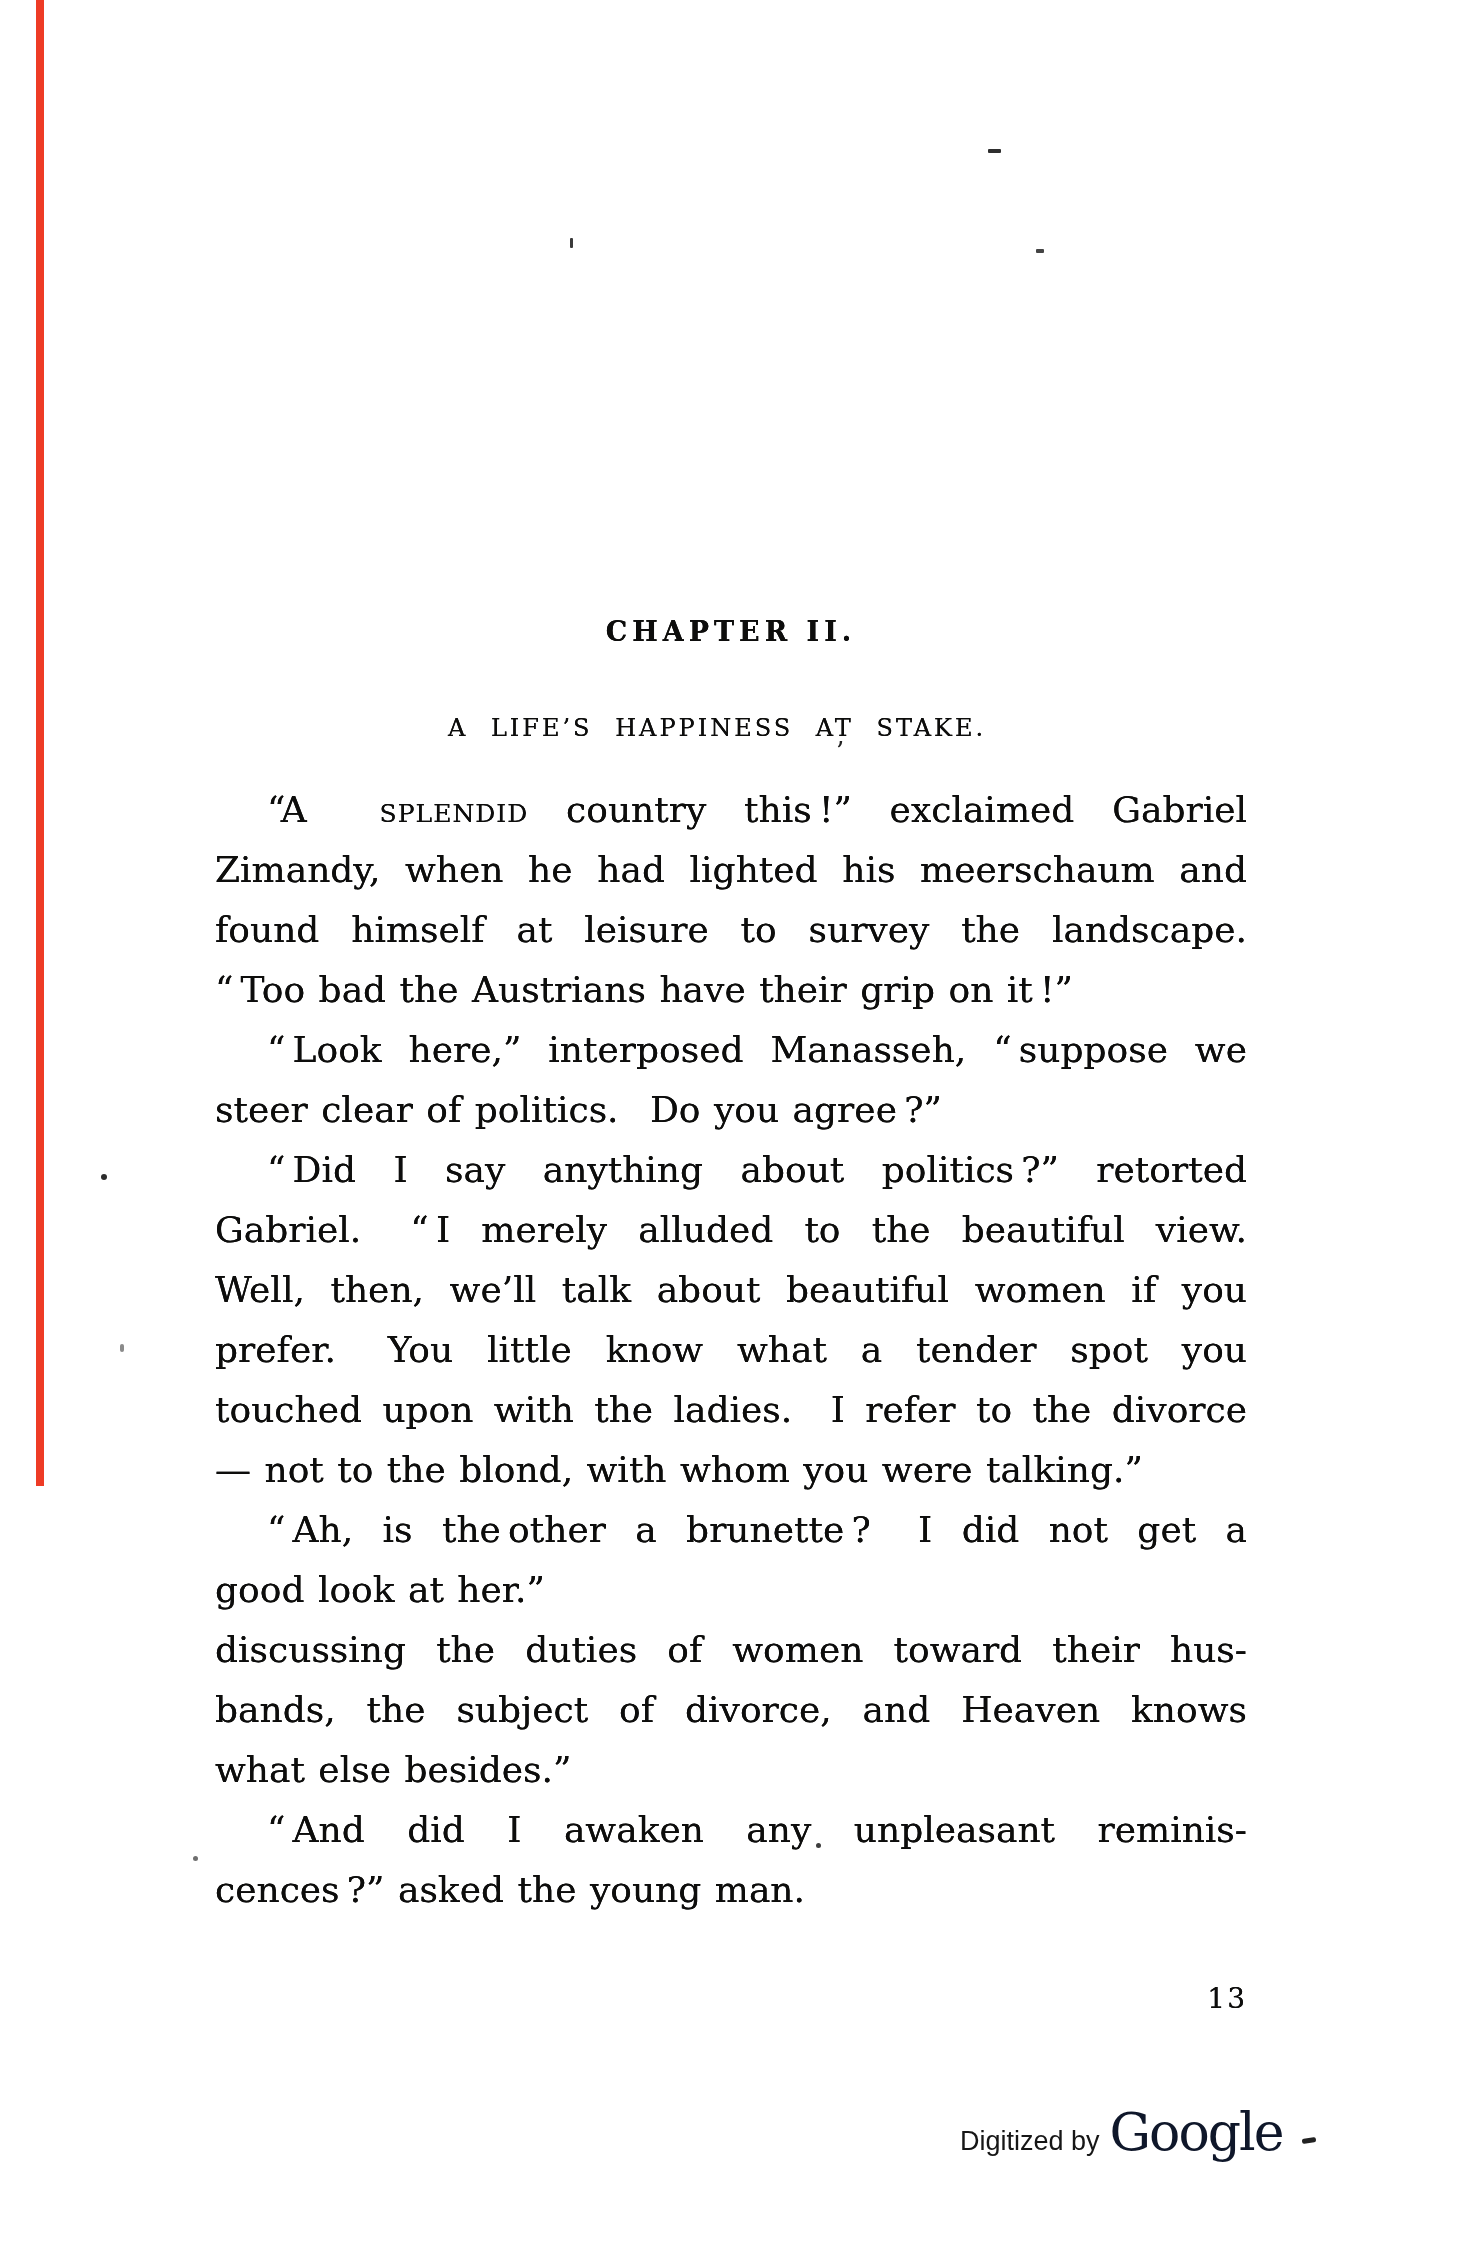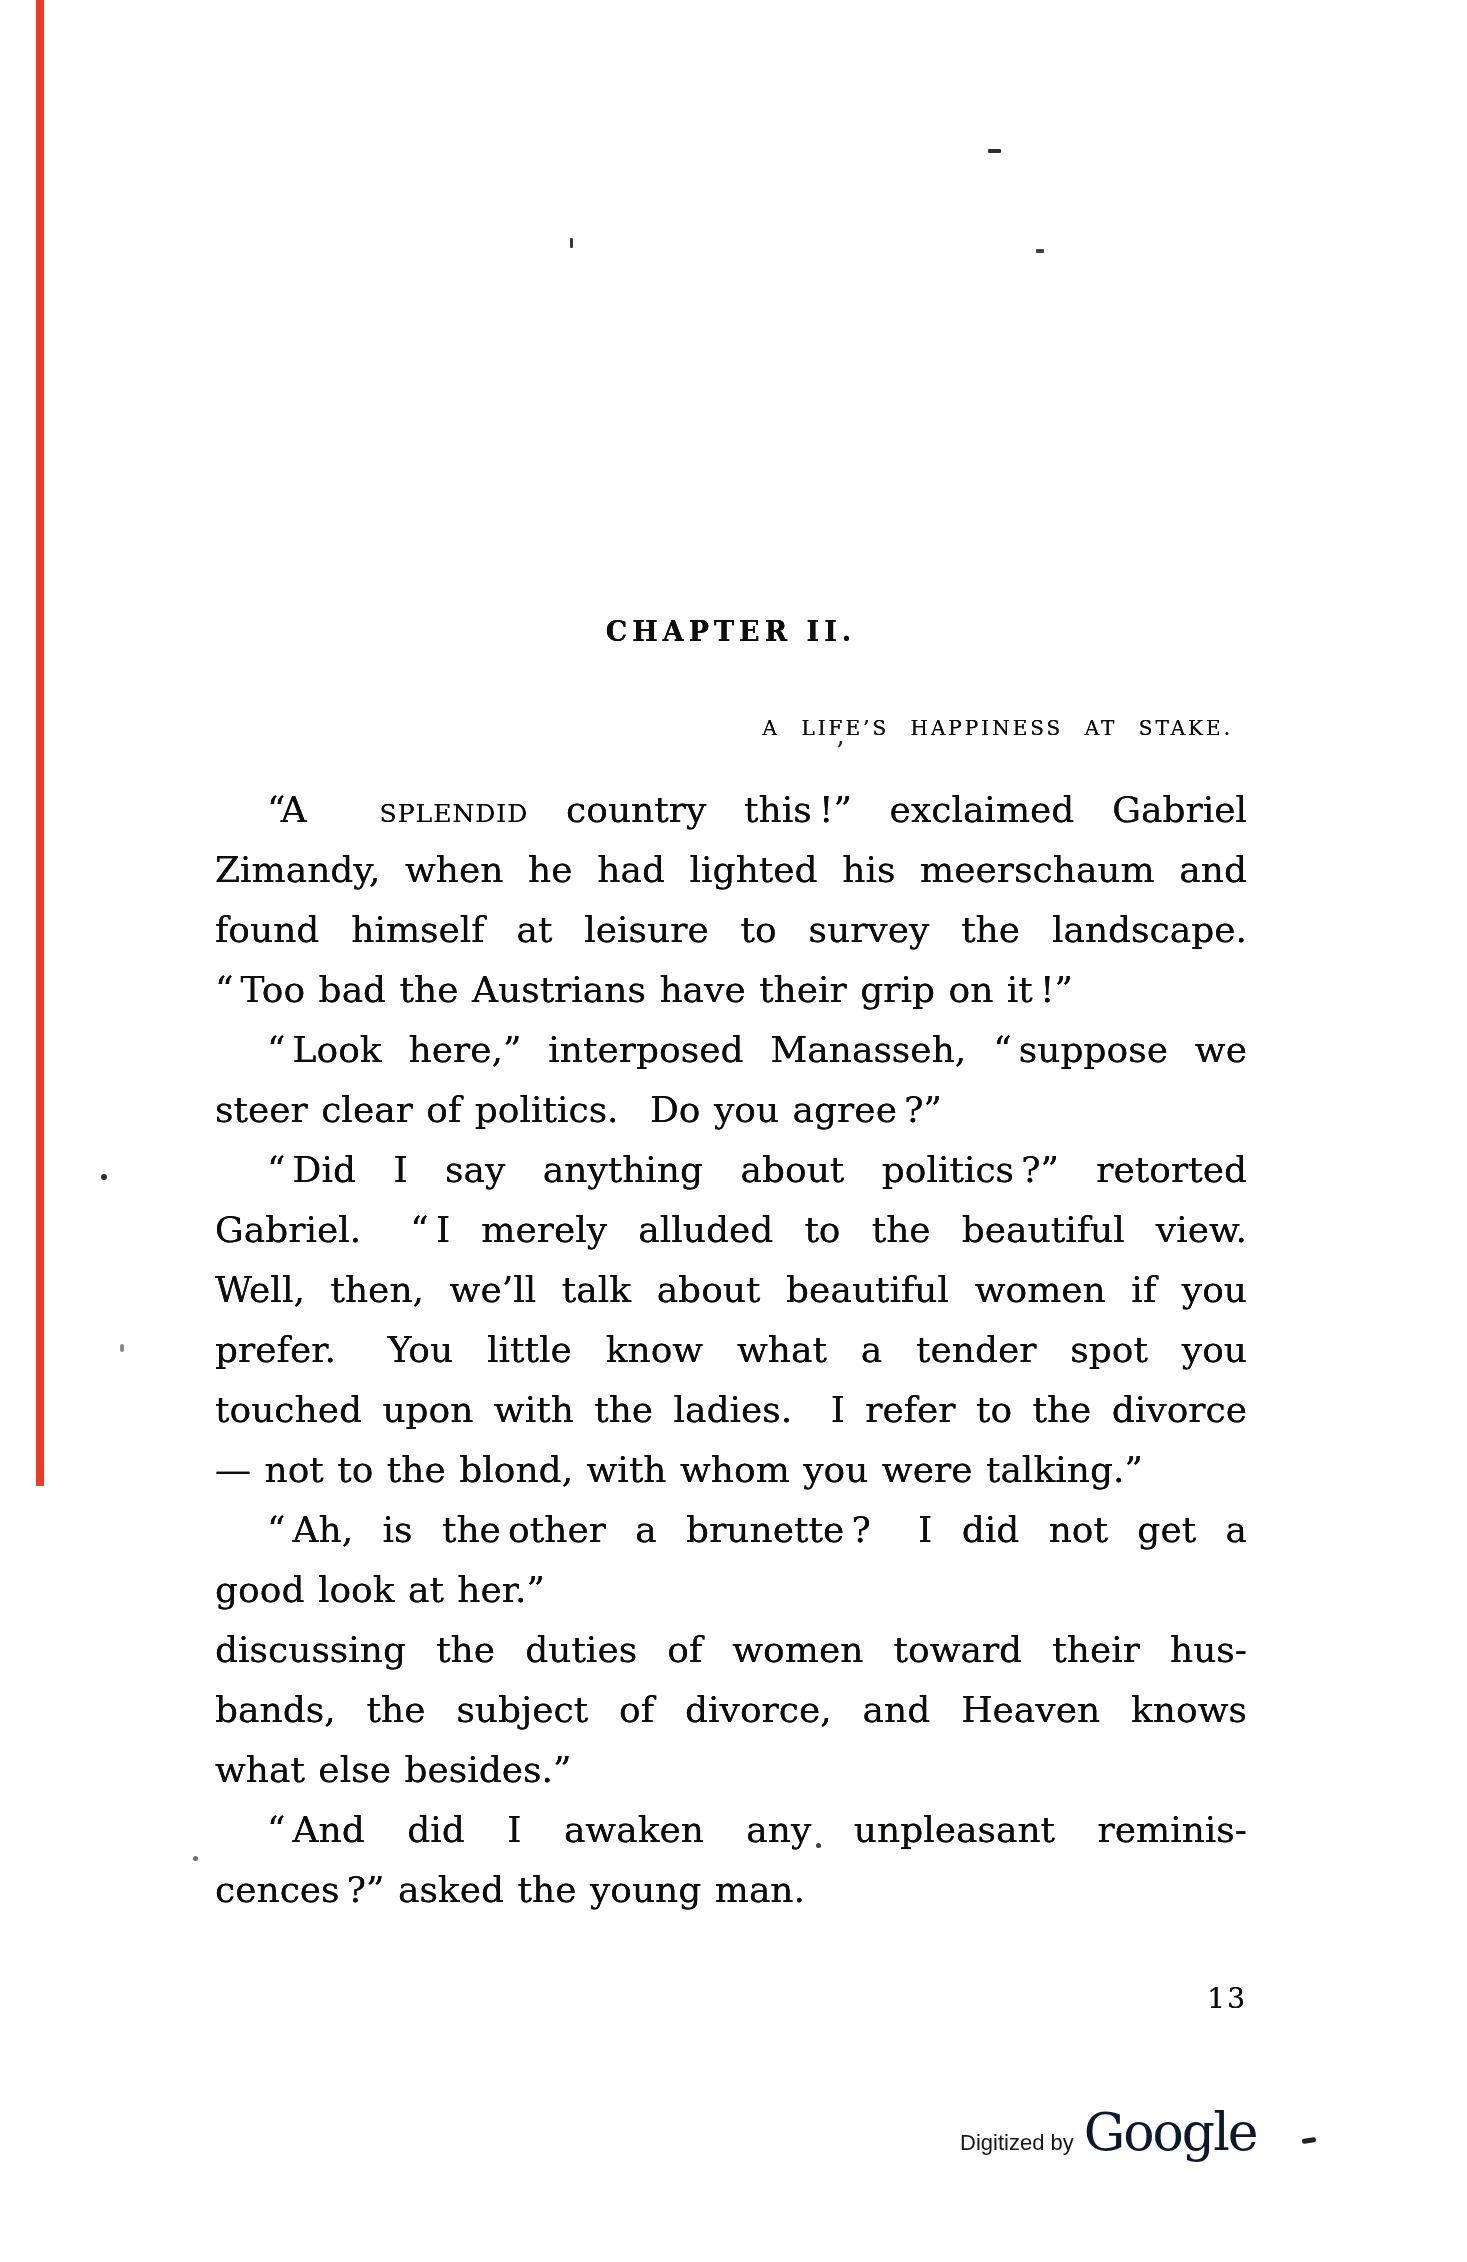--- a/index.html
+++ b/index.html
@@ -18,22 +18,22 @@
   }
   
   .chapter-title{
     position:absolute;left:215px;top:608px;width:1032px;
     margin:0;text-align:center;font-weight:bold;
     font-size:27px;line-height:48px;letter-spacing:5px;
     text-shadow:0 0 .5px currentColor;
   }
   .chapter-subtitle{
     position:absolute;left:201px;top:711px;width:1032px;
-    margin:0;text-align:right;font-weight:normal;
-    font-size:20px;line-height:34px;letter-spacing:3px;word-spacing:12px;
+    margin:0;text-align:center;font-weight:normal;
+    font-size:24px;line-height:34px;letter-spacing:3px;word-spacing:12px;
     text-shadow:0 0 .4px currentColor;
   }
   
   .body-text{
     position:absolute;left:215px;top:780px;width:1032px;
     font-size:36px;line-height:60px;word-spacing:2px;
     text-shadow:0 0 .4px currentColor;
   }
   .para{margin:0;}
   .line{text-align:justify;text-align-last:justify;text-justify:inter-word;}
@@ -45,21 +45,21 @@
     text-align:right;font-size:28px;letter-spacing:2px;
     text-shadow:0 0 .4px currentColor;
   }
   
   .footer{
     position:absolute;top:2102px;left:960px;
     display:flex;align-items:baseline;gap:10px;white-space:nowrap;
   }
   .digitized-by{
     font-family:"Liberation Sans", sans-serif;
-    font-size:22px;color:#161616;
+    font-size:27px;color:#161616;
   }
   .google-logo{
     font-family:"DejaVu Serif", serif;
     font-size:52px;color:#0f172a;letter-spacing:-2px;text-align:center;
   }
   
   .speck{position:absolute;background:#333;border-radius:1px;}
   .speck.dash-top{left:988px;top:149px;width:13px;height:4px;background:#2e2e2e;}
   .speck.tick-top{left:570px;top:238px;width:3px;height:10px;background:#3a3a3a;}
   .speck.corner-top{left:1036px;top:249px;width:8px;height:4px;background:#444;}

